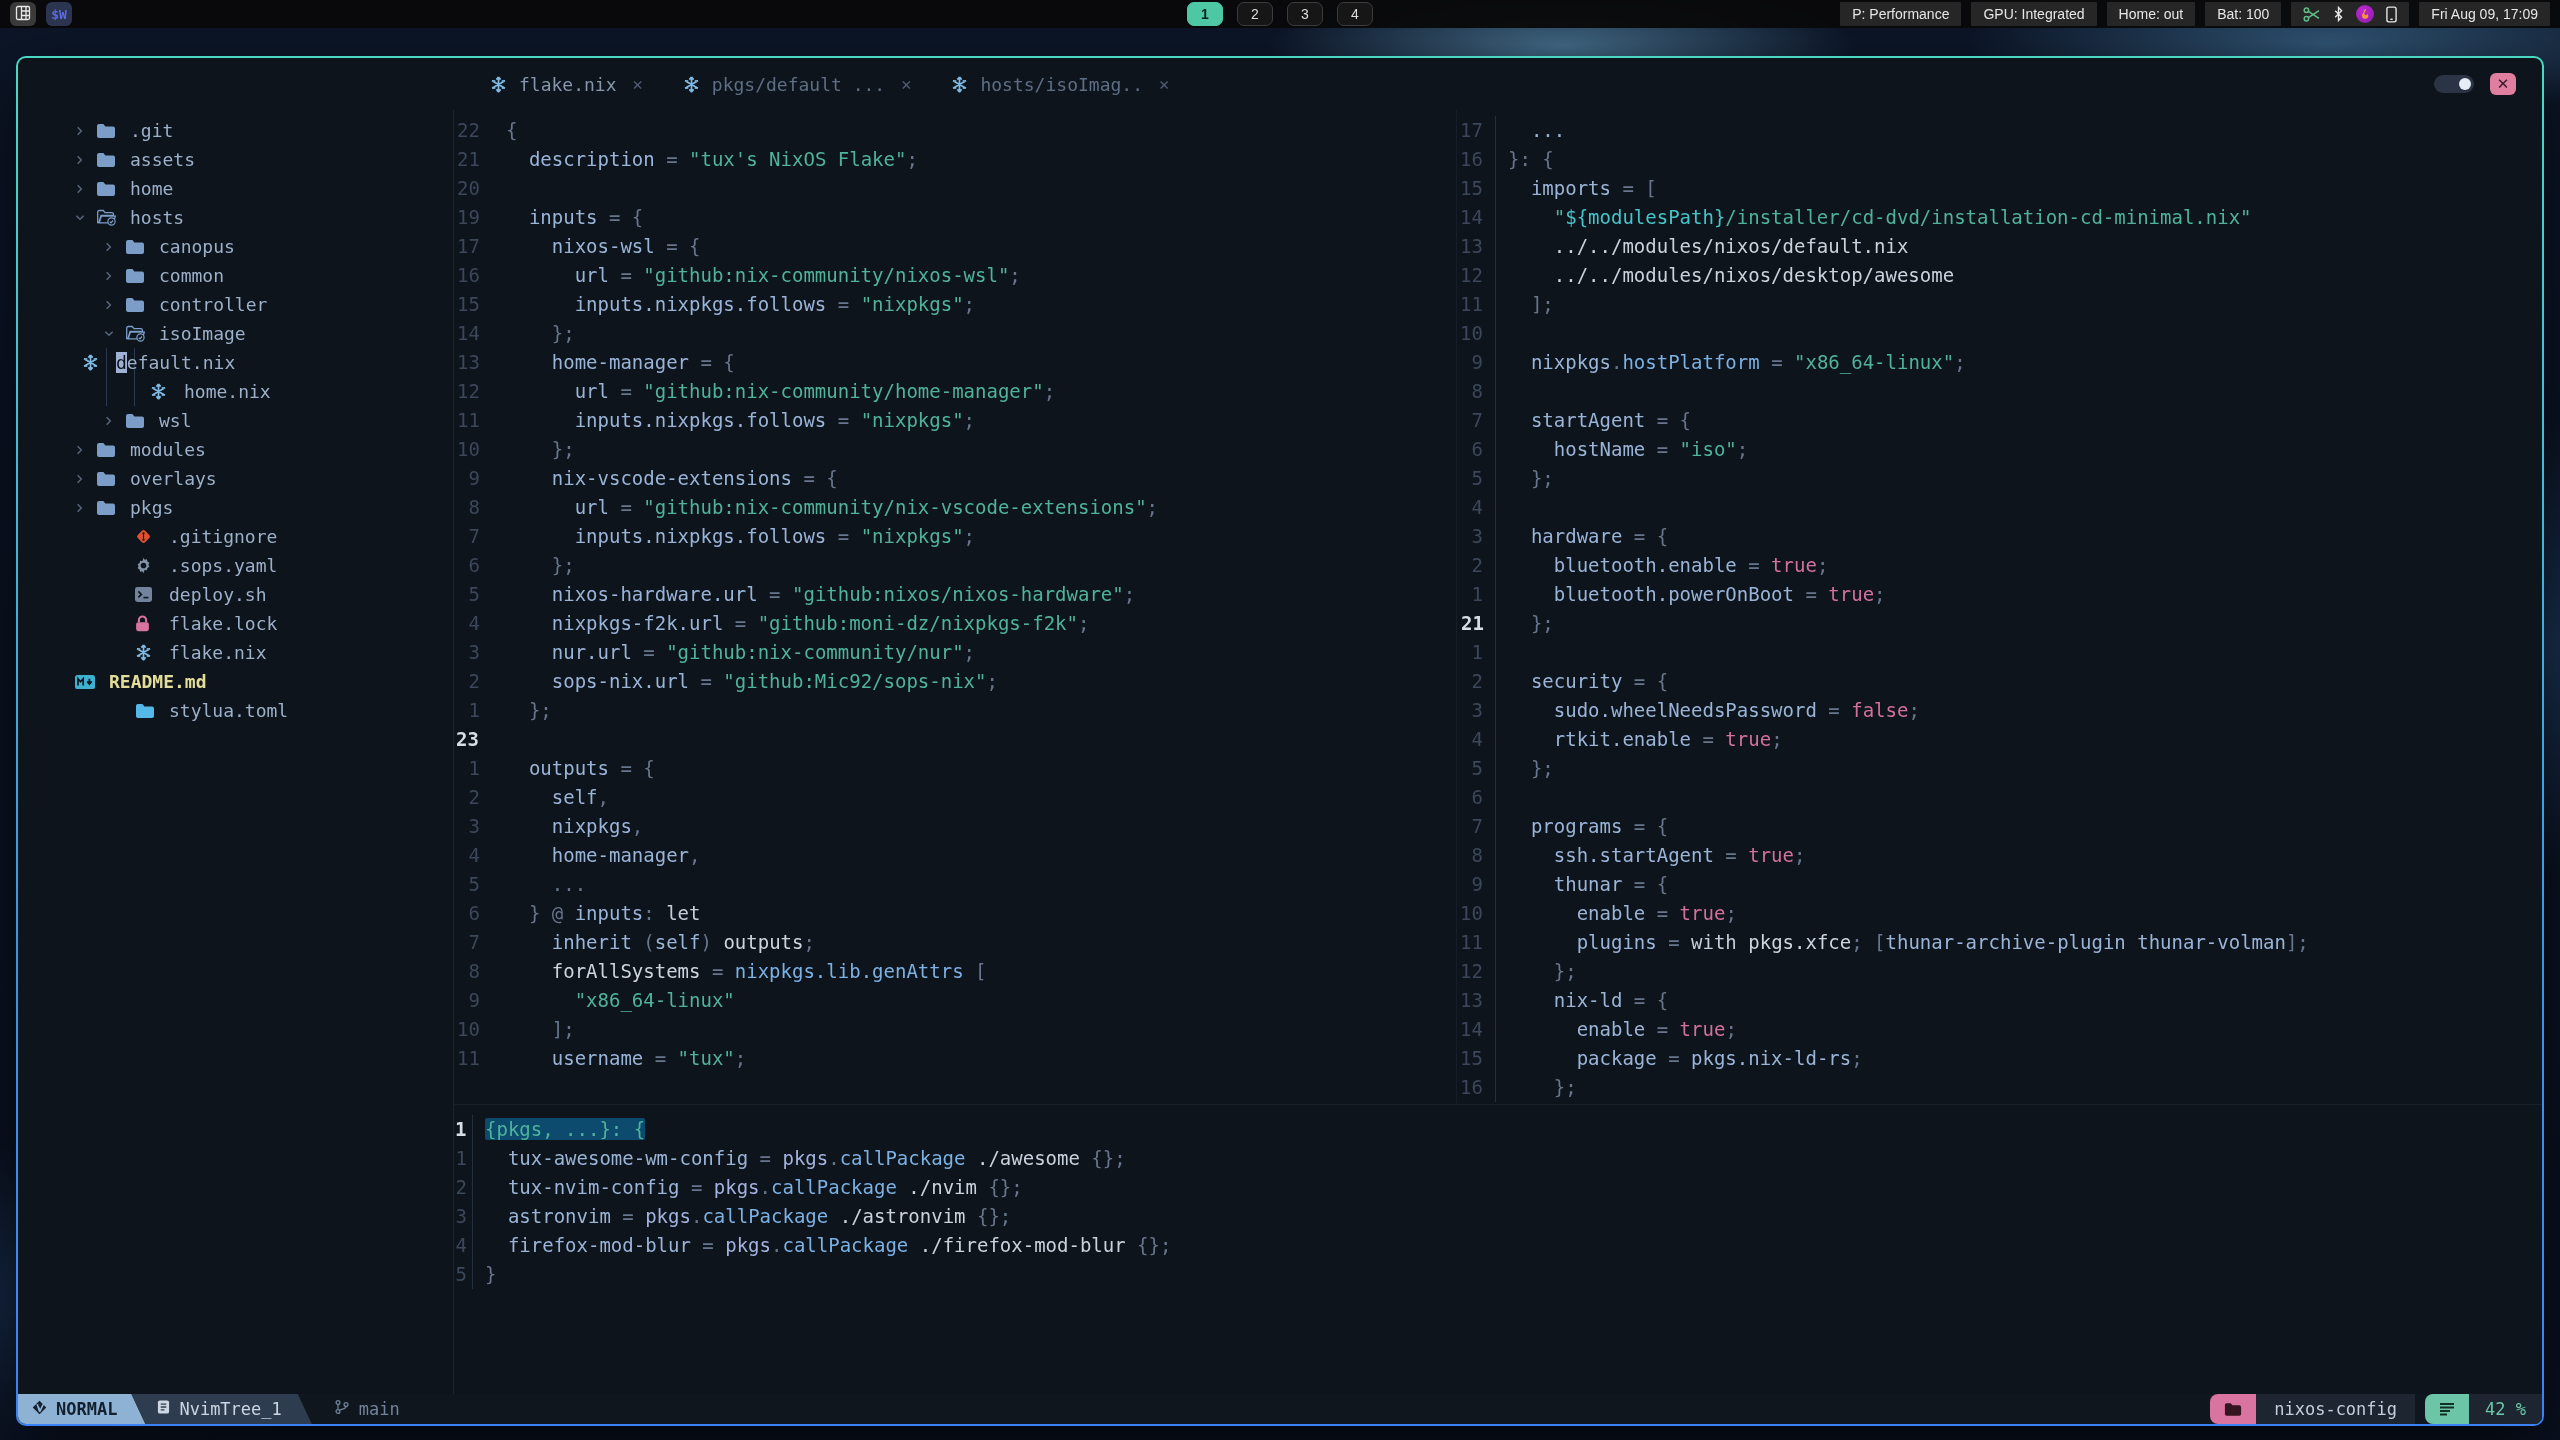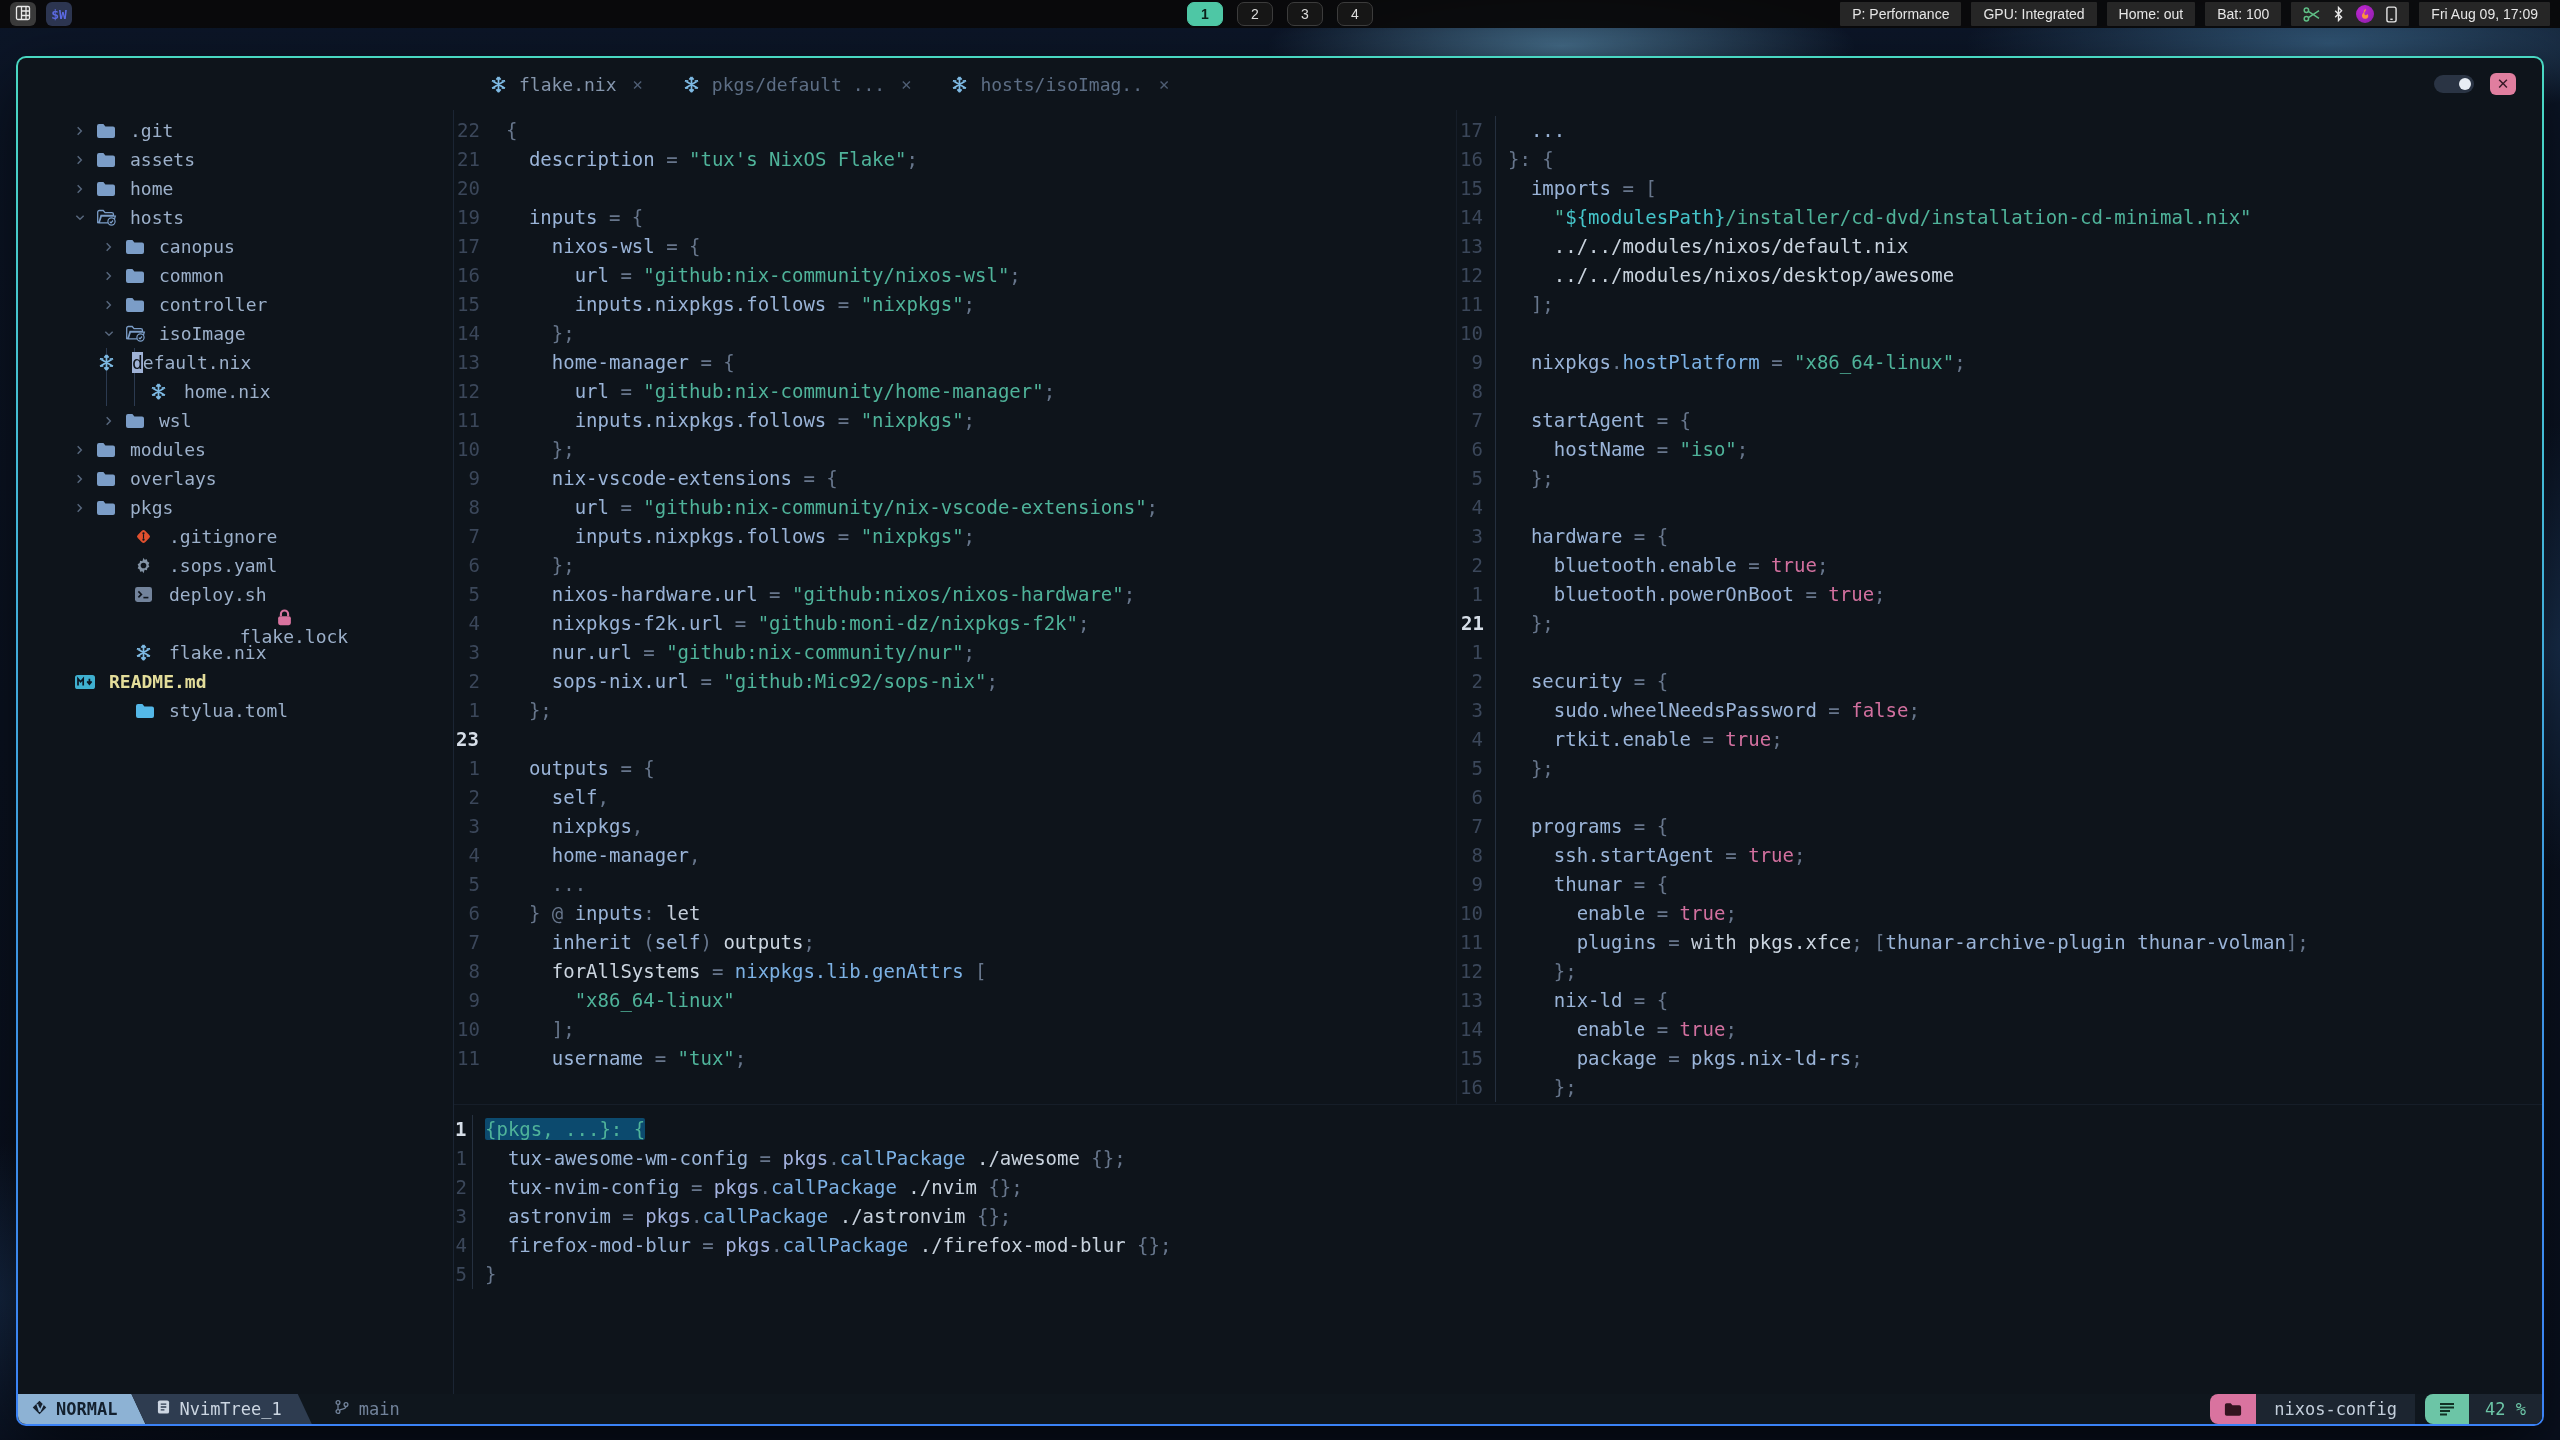--- a/index.html
+++ b/index.html
@@ -267,21 +267,21 @@
                 </svg></span><span class="ticon ti-folder"><svg width="20" height="16" viewBox="0 0 20 16">
                   <path d="M1 3 A2 2 0 0 1 3 1 H7.4 L9.4 3.4 H17 A2 2 0 0 1 19 5.4 V13 A2 2 0 0 1 17 15 H3 A2 2 0 0 1 1 13 Z" fill="currentColor"></path>
                 </svg></span><span class="tlabel">controller</span></div>
             <div class="trow" style="padding-left: 85px;"><span class="chev"><svg width="12" height="11" viewBox="0 0 12 12" fill="none" stroke="currentColor" stroke-width="1.6">
                   <path d="M2 4l4 4 4-4"></path>
                 </svg></span><span class="ticon ti-folder-open"><svg width="21" height="17" viewBox="0 0 21 17">
                   <path d="M1.7 3.2 A1.7 1.7 0 0 1 3.4 1.5 H7.2 L9 3.7 H15.8 A1.7 1.7 0 0 1 17.5 5.4 V6.5 H5 L3 13.5 H1.7 Z M3.2 13.9 5.3 7.2 H19.3 L17.3 13.9 Z" fill="none" stroke="currentColor" stroke-width="1.3"></path>
                   <circle cx="15.5" cy="12.5" r="3.6" fill="#0e141b" stroke="currentColor" stroke-width="1.2"></circle>
                   <path d="M13.8 12.6l1.2 1.2 2-2.3" fill="none" stroke="currentColor" stroke-width="1.2"></path>
                 </svg></span><span class="tlabel">isoImage</span></div>
-            <div class="trow guided" style="padding-left: 80px;"><span class="ticon ti-nix"><svg width="17" height="17" viewBox="0 0 16 16" stroke="currentColor" stroke-width="1.6" fill="none">
+            <div class="trow guided" style="padding-left: 64px;"><span class="ticon ti-nix"><svg width="17" height="17" viewBox="0 0 16 16" stroke="currentColor" stroke-width="1.6" fill="none">
                   <path d="M8 1v14 M1.9 4.5l12.2 7 M1.9 11.5l12.2-7 M8 1l-2 2.4 M8 1l2 2.4 M8 15l-2-2.4 M8 15l2-2.4 M1.9 4.5l3.1.3 M1.9 11.5l3.1-.3 M14.1 4.5l-3.1.3 M14.1 11.5l-3.1-.3"></path>
                 </svg></span><span class="tlabel"><span class="curblock">d</span>efault.nix</span></div>
             <div class="trow guided" style="padding-left: 132px;"><span class="ticon ti-nix"><svg width="17" height="17" viewBox="0 0 16 16" stroke="currentColor" stroke-width="1.6" fill="none">
                   <path d="M8 1v14 M1.9 4.5l12.2 7 M1.9 11.5l12.2-7 M8 1l-2 2.4 M8 1l2 2.4 M8 15l-2-2.4 M8 15l2-2.4 M1.9 4.5l3.1.3 M1.9 11.5l3.1-.3 M14.1 4.5l-3.1.3 M14.1 11.5l-3.1-.3"></path>
                 </svg></span><span class="tlabel">home.nix</span></div>
             <div class="trow" style="padding-left: 85px;"><span class="chev"><svg width="11" height="12" viewBox="0 0 12 12" fill="none" stroke="currentColor" stroke-width="1.6">
                   <path d="M4 2l4 4-4 4"></path>
                 </svg></span><span class="ticon ti-folder"><svg width="20" height="16" viewBox="0 0 20 16">
                   <path d="M1 3 A2 2 0 0 1 3 1 H7.4 L9.4 3.4 H17 A2 2 0 0 1 19 5.4 V13 A2 2 0 0 1 17 15 H3 A2 2 0 0 1 1 13 Z" fill="currentColor"></path>
                 </svg></span><span class="tlabel">wsl</span></div>
@@ -308,21 +308,21 @@
                 </svg></span><span class="tlabel">.gitignore</span></div>
             <div class="trow" style="padding-left: 117px;"><span class="ticon ti-gear"><svg width="17" height="17" viewBox="0 0 18 18" fill="currentColor">
                   <path d="M9 0.8l1.2 2.1 2.4-.5 0.5 2.4 2.1 1.2-1 2.2 1 2.2-2.1 1.2-.5 2.4-2.4-.5L9 17.2l-1.2-2.1-2.4.5-.5-2.4L2.8 12l1-2.2-1-2.2 2.1-1.2.5-2.4 2.4.5z"></path>
                   <circle cx="9" cy="9" r="3" fill="#0e141b"></circle>
                 </svg></span><span class="tlabel">.sops.yaml</span></div>
             <div class="trow" style="padding-left: 117px;"><span class="ticon ti-terminal"><svg width="17" height="15" viewBox="0 0 17 15">
                   <rect width="17" height="15" rx="2.4" fill="currentColor"></rect>
                   <path d="M3.4 4.4l3 3-3 3" fill="none" stroke="#0e141b" stroke-width="1.6"></path>
                   <path d="M8.4 10.6h5" stroke="#0e141b" stroke-width="1.6"></path>
                 </svg></span><span class="tlabel">deploy.sh</span></div>
-            <div class="trow" style="padding-left: 117px; flex-direction: column;"><span class="ticon ti-lock"><svg width="15" height="17" viewBox="0 0 14 16">
+            <div class="trow" style="padding-left: 117px;"><span class="ticon ti-lock"><svg width="15" height="17" viewBox="0 0 14 16">
                   <rect x="1" y="6.8" width="12" height="8.4" rx="2" fill="currentColor"></rect>
                   <path d="M3.6 6.8V4.8a3.4 3.4 0 0 1 6.8 0v2" fill="none" stroke="currentColor" stroke-width="2"></path>
                 </svg></span><span class="tlabel">flake.lock</span></div>
             <div class="trow" style="padding-left: 117px;"><span class="ticon ti-nix"><svg width="17" height="17" viewBox="0 0 16 16" stroke="currentColor" stroke-width="1.6" fill="none">
                   <path d="M8 1v14 M1.9 4.5l12.2 7 M1.9 11.5l12.2-7 M8 1l-2 2.4 M8 1l2 2.4 M8 15l-2-2.4 M8 15l2-2.4 M1.9 4.5l3.1.3 M1.9 11.5l3.1-.3 M14.1 4.5l-3.1.3 M14.1 11.5l-3.1-.3"></path>
                 </svg></span><span class="tlabel">flake.nix</span></div>
             <div class="trow" style="padding-left: 57px; font-weight: bold;"><span class="ticon ti-markdown"><svg width="20" height="14" viewBox="0 0 20 14">
                   <rect width="20" height="14" rx="2.6" fill="currentColor"></rect>
                   <path d="M3 10.4V3.8l2.6 3 2.6-3v6.6" fill="none" stroke="#0c1520" stroke-width="1.7"></path>
                   <path d="M14.4 3.8v4.4 M12.2 6.4l2.2 2.7 2.2-2.7" fill="none" stroke="#0c1520" stroke-width="1.7"></path>

